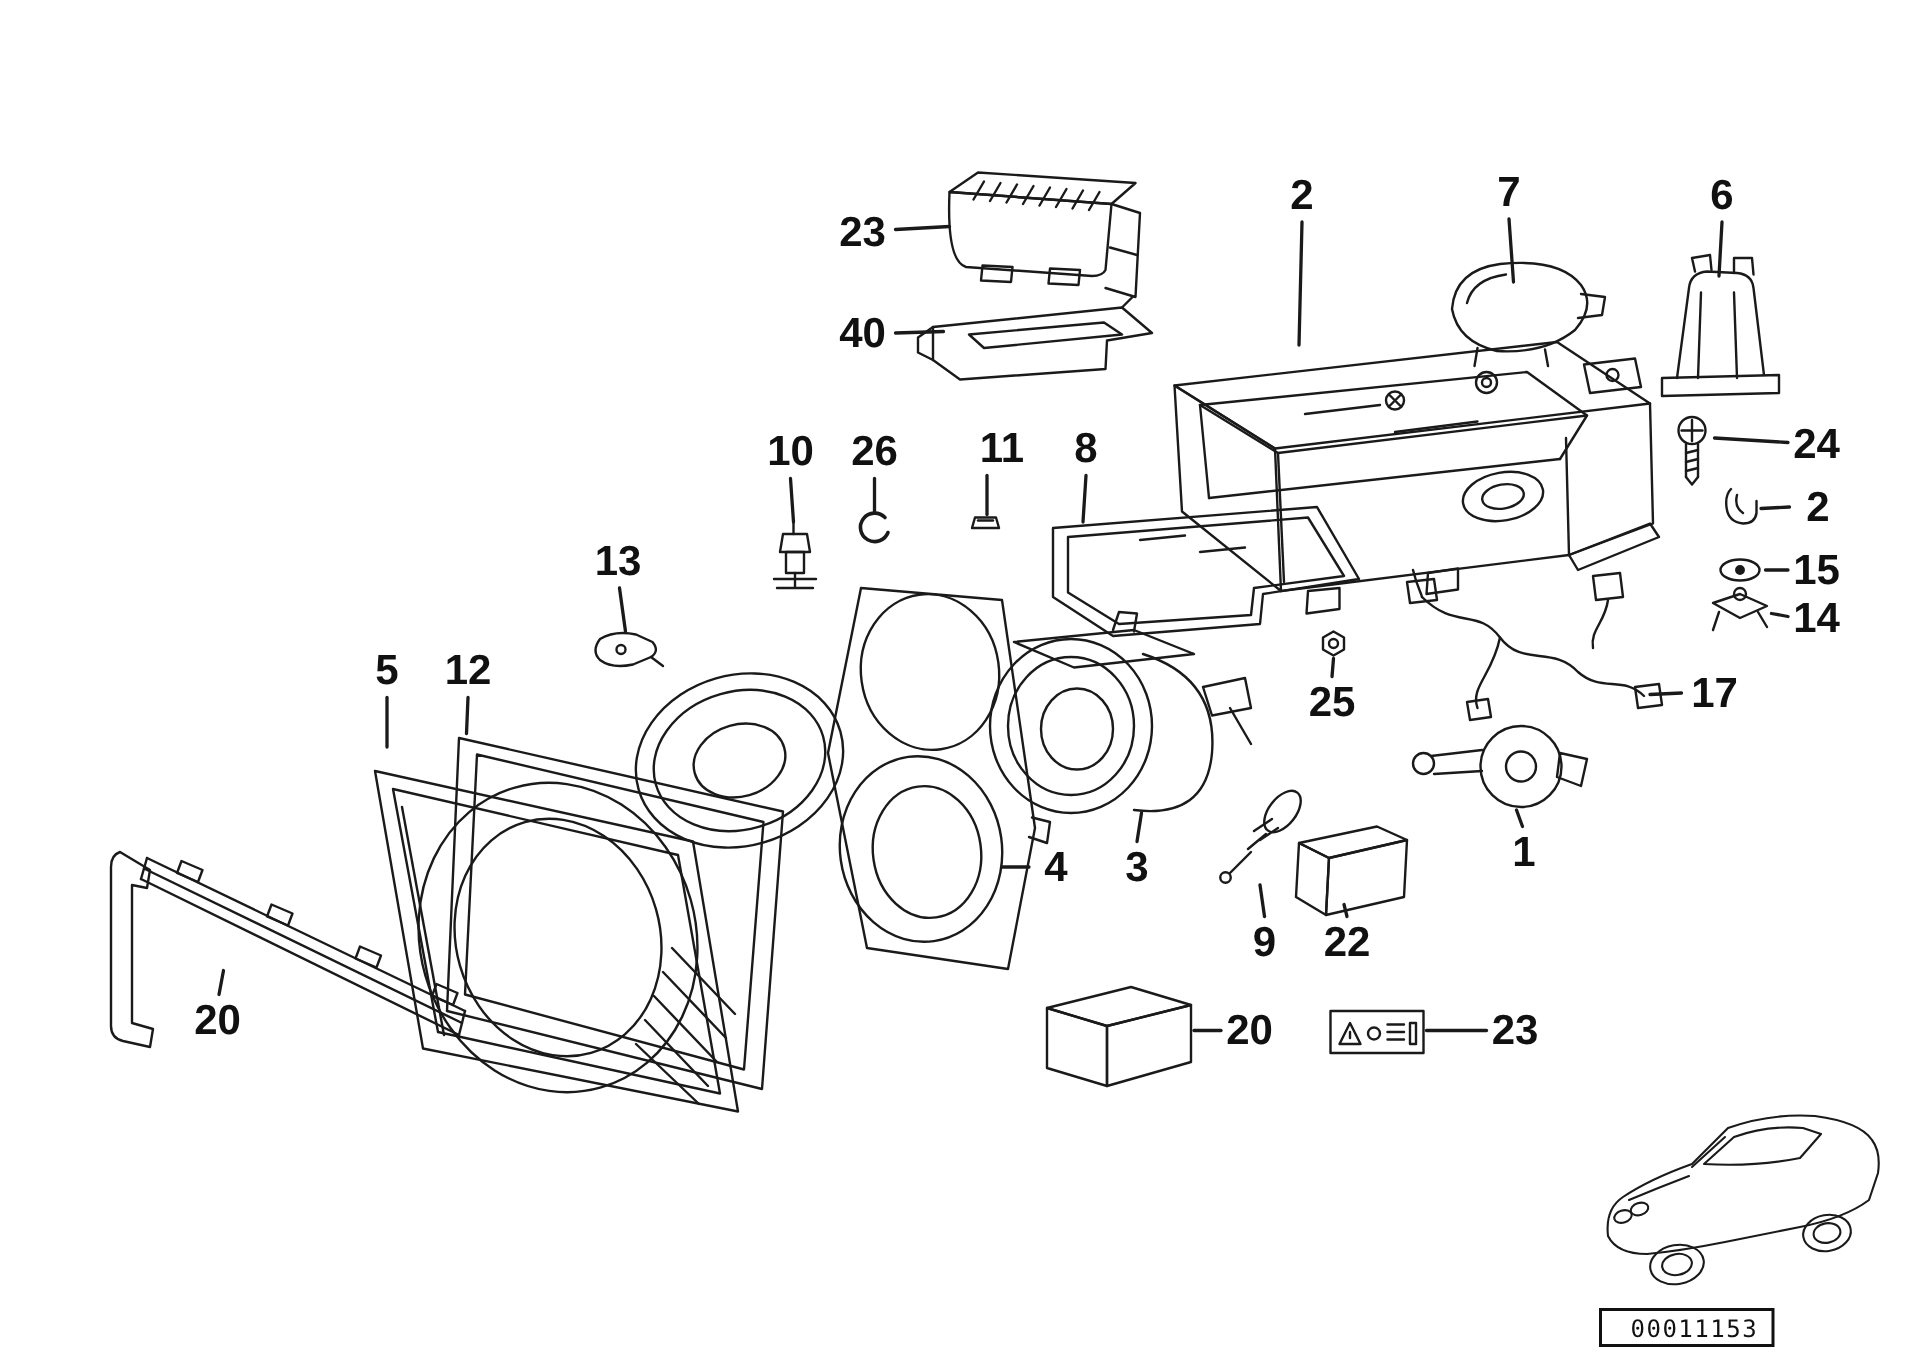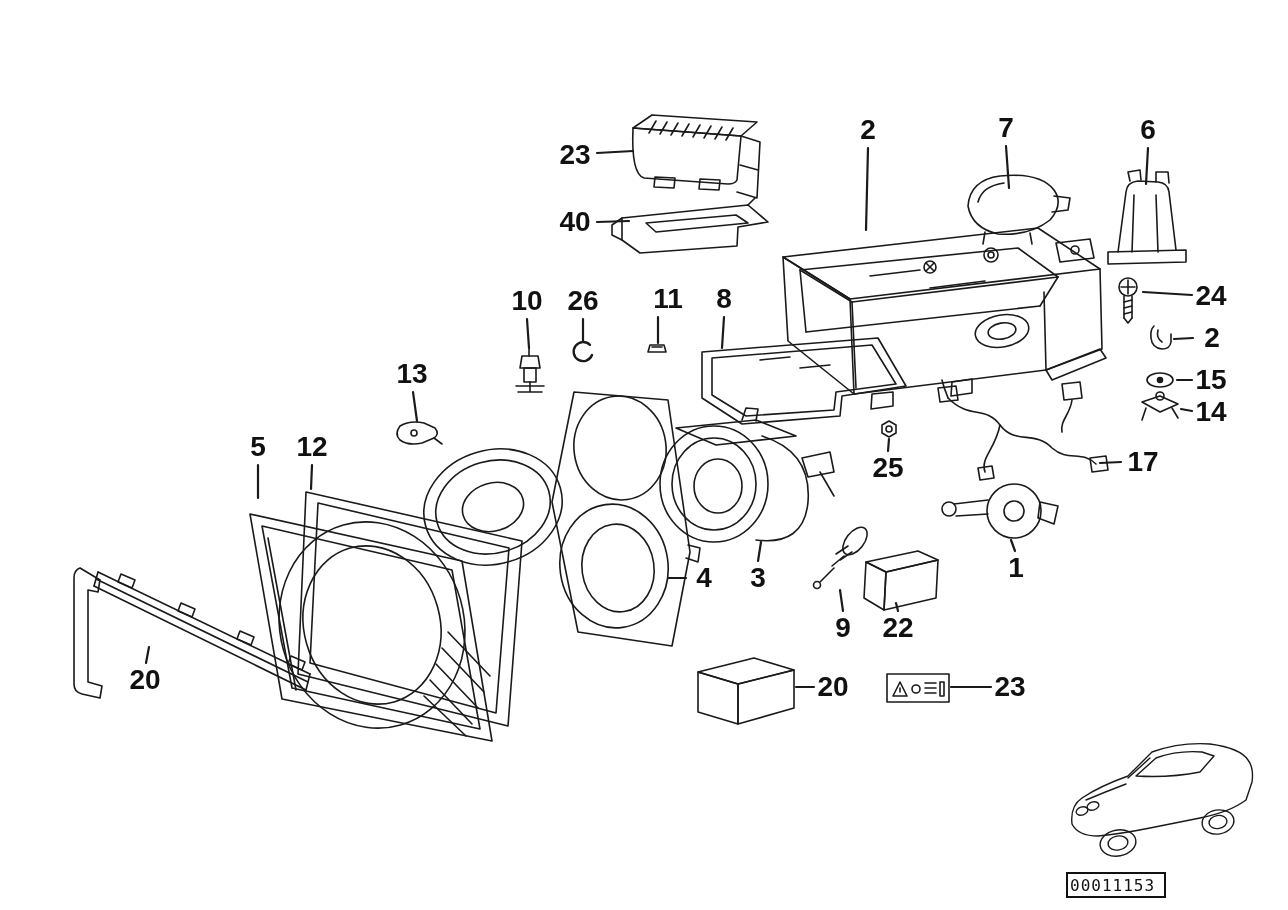--- a/index.html
+++ b/index.html
@@ -18,21 +18,21 @@
     color:#111;
     white-space:nowrap;
     user-select:none;
   }
   .docnum{
     position:absolute;
     left:1066px;top:872px;
     width:94px;height:22px;
     border:2px solid #111;
     display:flex;align-items:center;
-    padding-left:2px;
+    padding-left:19px;
     font:400 16px "DejaVu Sans Mono", monospace;
     color:#111;
     letter-spacing:1px;
   }
 </style>
 </head>
 <body>
 
 <div class="stage">
 

